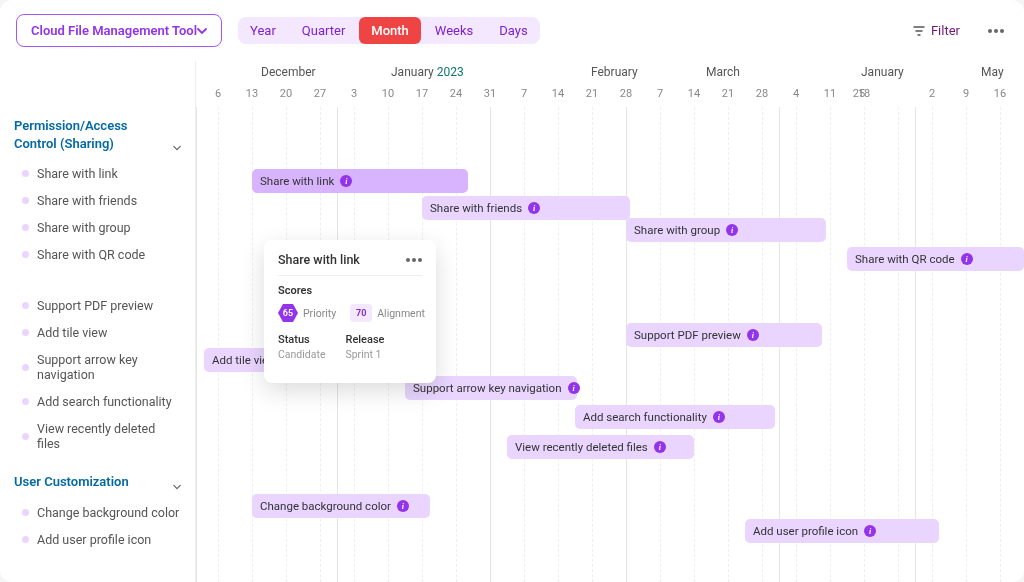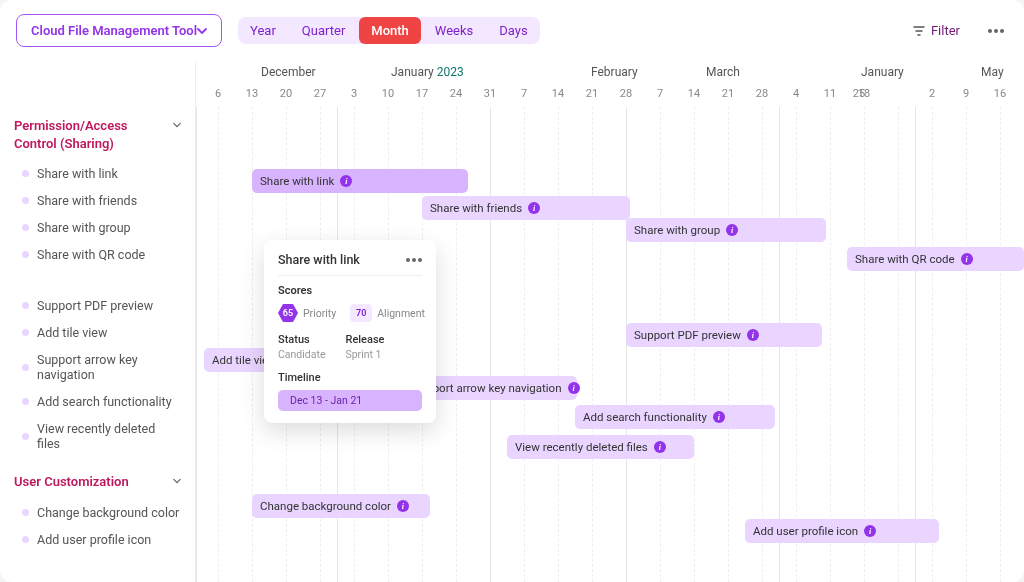--- a/index.html
+++ b/index.html
@@ -13,21 +13,21 @@
   .view-tab { padding: 6px 12px; font-size: 13px; color: #7e22ce; border-radius: 6px; cursor: pointer; }
   .view-tab.active { background: #ef4444; color: #fff; font-weight: 500; }
   .spacer { flex: 1; }
   .filter-btn { display: inline-flex; align-items: center; gap: 6px; font-size: 13px; color: #701a75; cursor: pointer; padding: 4px 8px; }
   .more-btn { display: inline-flex; align-items: center; gap: 2px; padding: 4px; cursor: pointer; }
   .dot { width: 4px; height: 4px; border-radius: 50%; background: #666; }
   
   .body { flex: 1; display: flex; position: relative; overflow: hidden; }
   .sidebar { width: 196px; border-right: 1px solid #eee; padding-top: 46px; flex-shrink: 0; }
   .cat { padding: 10px 14px 6px 14px; }
-  .cat-hdr { display: flex; align-items: flex-start; gap: 6px; font-size: 13px; font-weight: 600; color: #be185d; cursor: pointer; }
+  .cat-hdr { display: flex; align-items: flex-end; gap: 6px; font-size: 13px; font-weight: 600; color: #0369a1; cursor: pointer; }
   .cat-hdr .title { flex: 1; line-height: 1.35; }
   .chev-sm { width: 8px; height: 8px; margin-top: 4px; flex-shrink: 0; }
   .cat-items { padding-top: 8px; }
   .cat-item { display: flex; align-items: center; gap: 8px; padding: 6px 0 6px 8px; font-size: 12.5px; color: #555; cursor: pointer; }
   .bullet { width: 7px; height: 7px; border-radius: 50%; background: #e9d5ff; flex-shrink: 0; }
   
   .timeline { flex: 1; position: relative; overflow: hidden; }
   .time-hdr { height: 46px; position: relative; }
   .months-row { position: absolute; top: 4px; left: 0; right: 0; height: 18px; }
   .month-lbl { position: absolute; font-size: 12px; color: #555; white-space: nowrap; }
@@ -307,21 +307,17 @@
             <div class="pop-row">
               <div class="pop-col">
                 <span class="pop-k">Status</span>
                 <span class="pop-v">Candidate</span>
               </div>
               <div class="pop-col">
                 <span class="pop-k">Release</span>
                 <span class="pop-v">Sprint 1</span>
               </div>
             </div>
-            <div class="pop-col">
-              <span class="pop-k">Timeline</span>
-              <span class="pop-tl-badge">Dec 13 - Jan 21</span>
-            </div>
           </div>
         </div>
     </div>
   </div>
 </div>
 
 </body></html>

